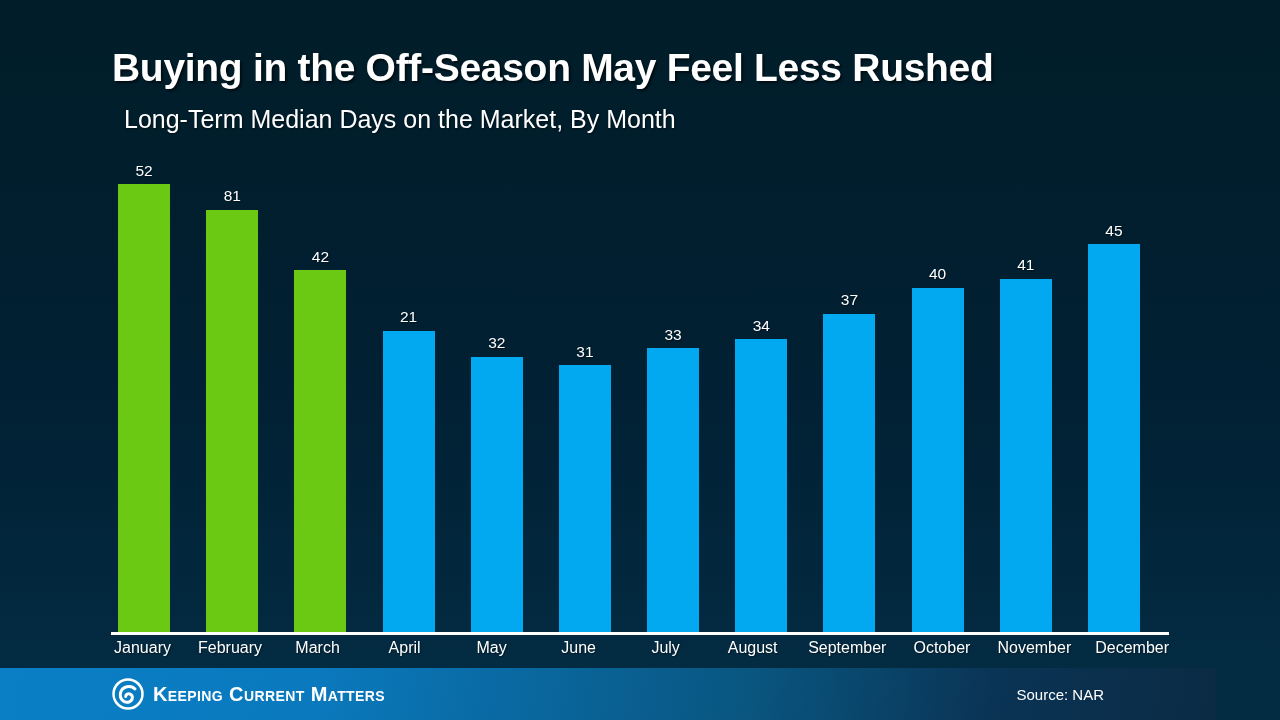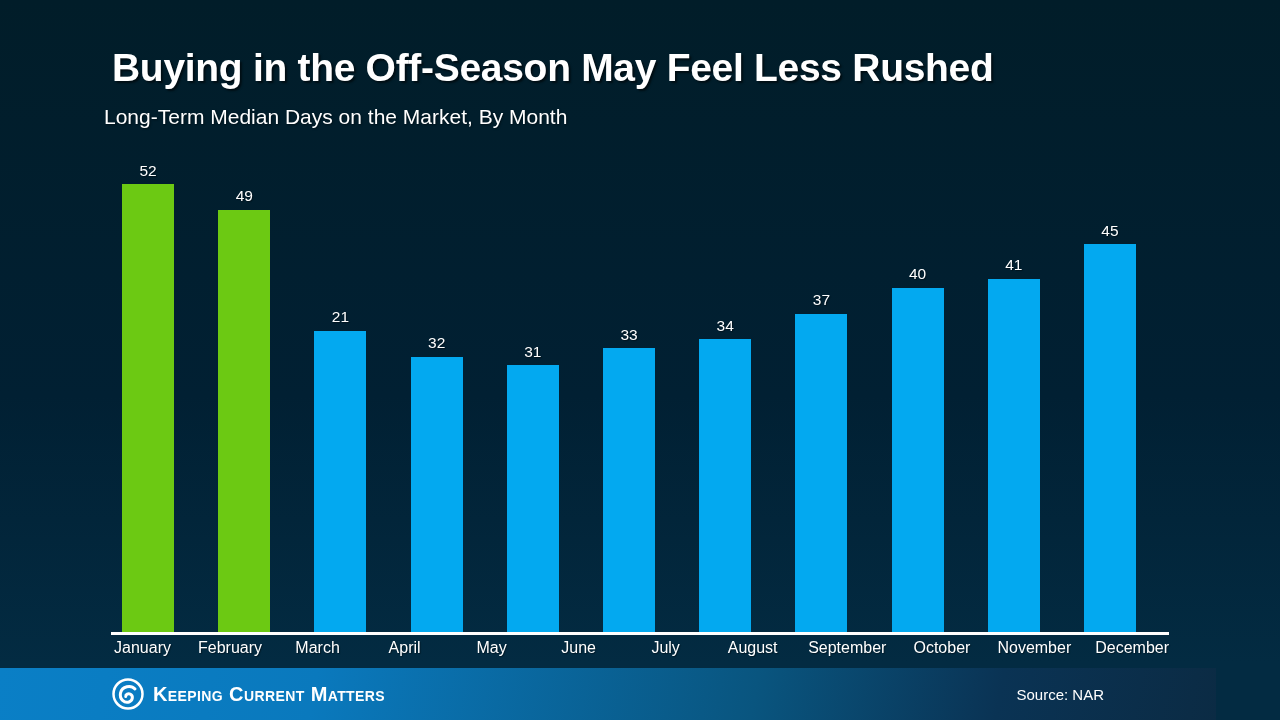--- a/index.html
+++ b/index.html
@@ -24,23 +24,23 @@
     top: 46px;
     font-size: 39px;
     font-weight: bold;
     color: #ffffff;
     letter-spacing: -0.3px;
     text-shadow: 2px 2px 2px rgba(0,0,0,0.55);
     white-space: nowrap;
   }
   .subtitle {
     position: absolute;
-    left: 104px;
+    left: 124px;
     top: 105px;
-    font-size: 21px;
+    font-size: 25px;
     font-weight: normal;
     color: #ffffff;
     letter-spacing: 0px;
     text-shadow: 1px 1px 2px rgba(0,0,0,0.45);
     white-space: nowrap;
   }
 
   
   .plot {
     position: absolute;
@@ -156,22 +156,26 @@
   <div class="title">Buying in the Off-Season May Feel Less Rushed</div>
   <div class="subtitle">Long-Term Median Days on the Market, By Month</div>
 
   <div class="plot">
     <div class="bars">
         <div class="bar-slot">
           <div class="bar-value">52</div>
           <div class="bar green" style="height: 449px; background: rgb(108, 201, 19);"></div>
         </div>
         <div class="bar-slot">
-          <div class="bar-value">49</div>
+          <div class="bar-value">81</div>
           <div class="bar green" style="height: 423.096px; background: rgb(108, 201, 19);"></div>
+        </div>
+        <div class="bar-slot">
+          <div class="bar-value">42</div>
+          <div class="bar green" style="height: 362.654px; background: rgb(108, 201, 19);"></div>
         </div>
         <div class="bar-slot">
           <div class="bar-value">21</div>
           <div class="bar" style="height: 302.212px; background: rgb(3, 169, 240);"></div>
         </div>
         <div class="bar-slot">
           <div class="bar-value">32</div>
           <div class="bar" style="height: 276.308px; background: rgb(3, 169, 240);"></div>
         </div>
         <div class="bar-slot">

